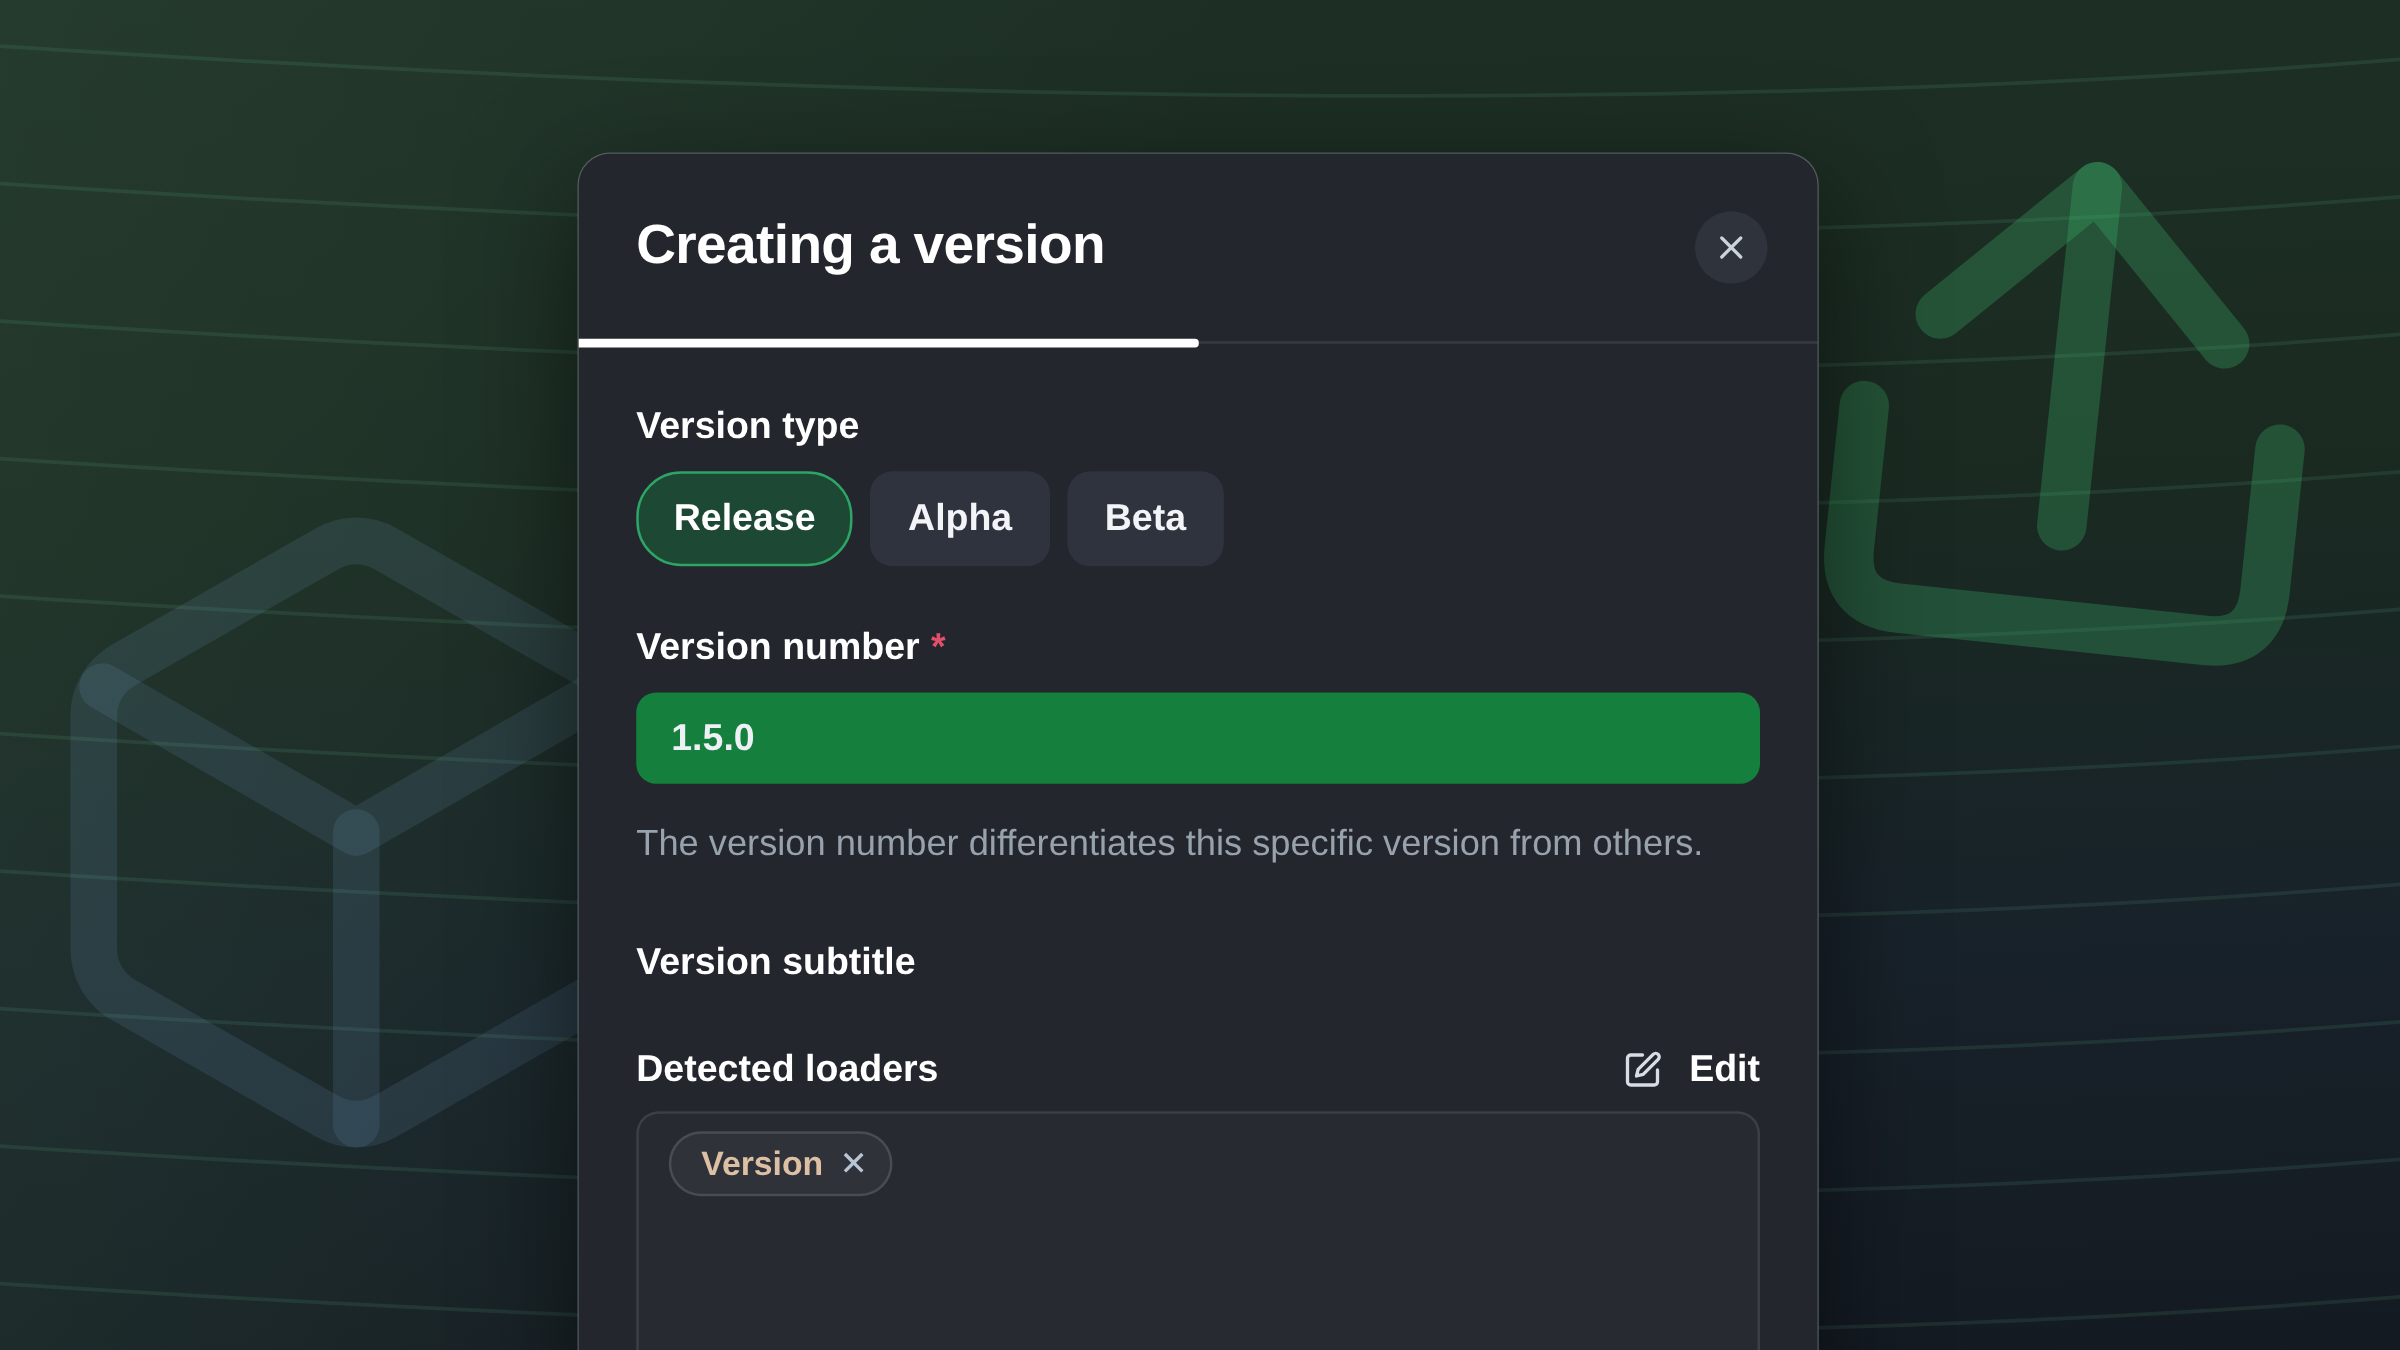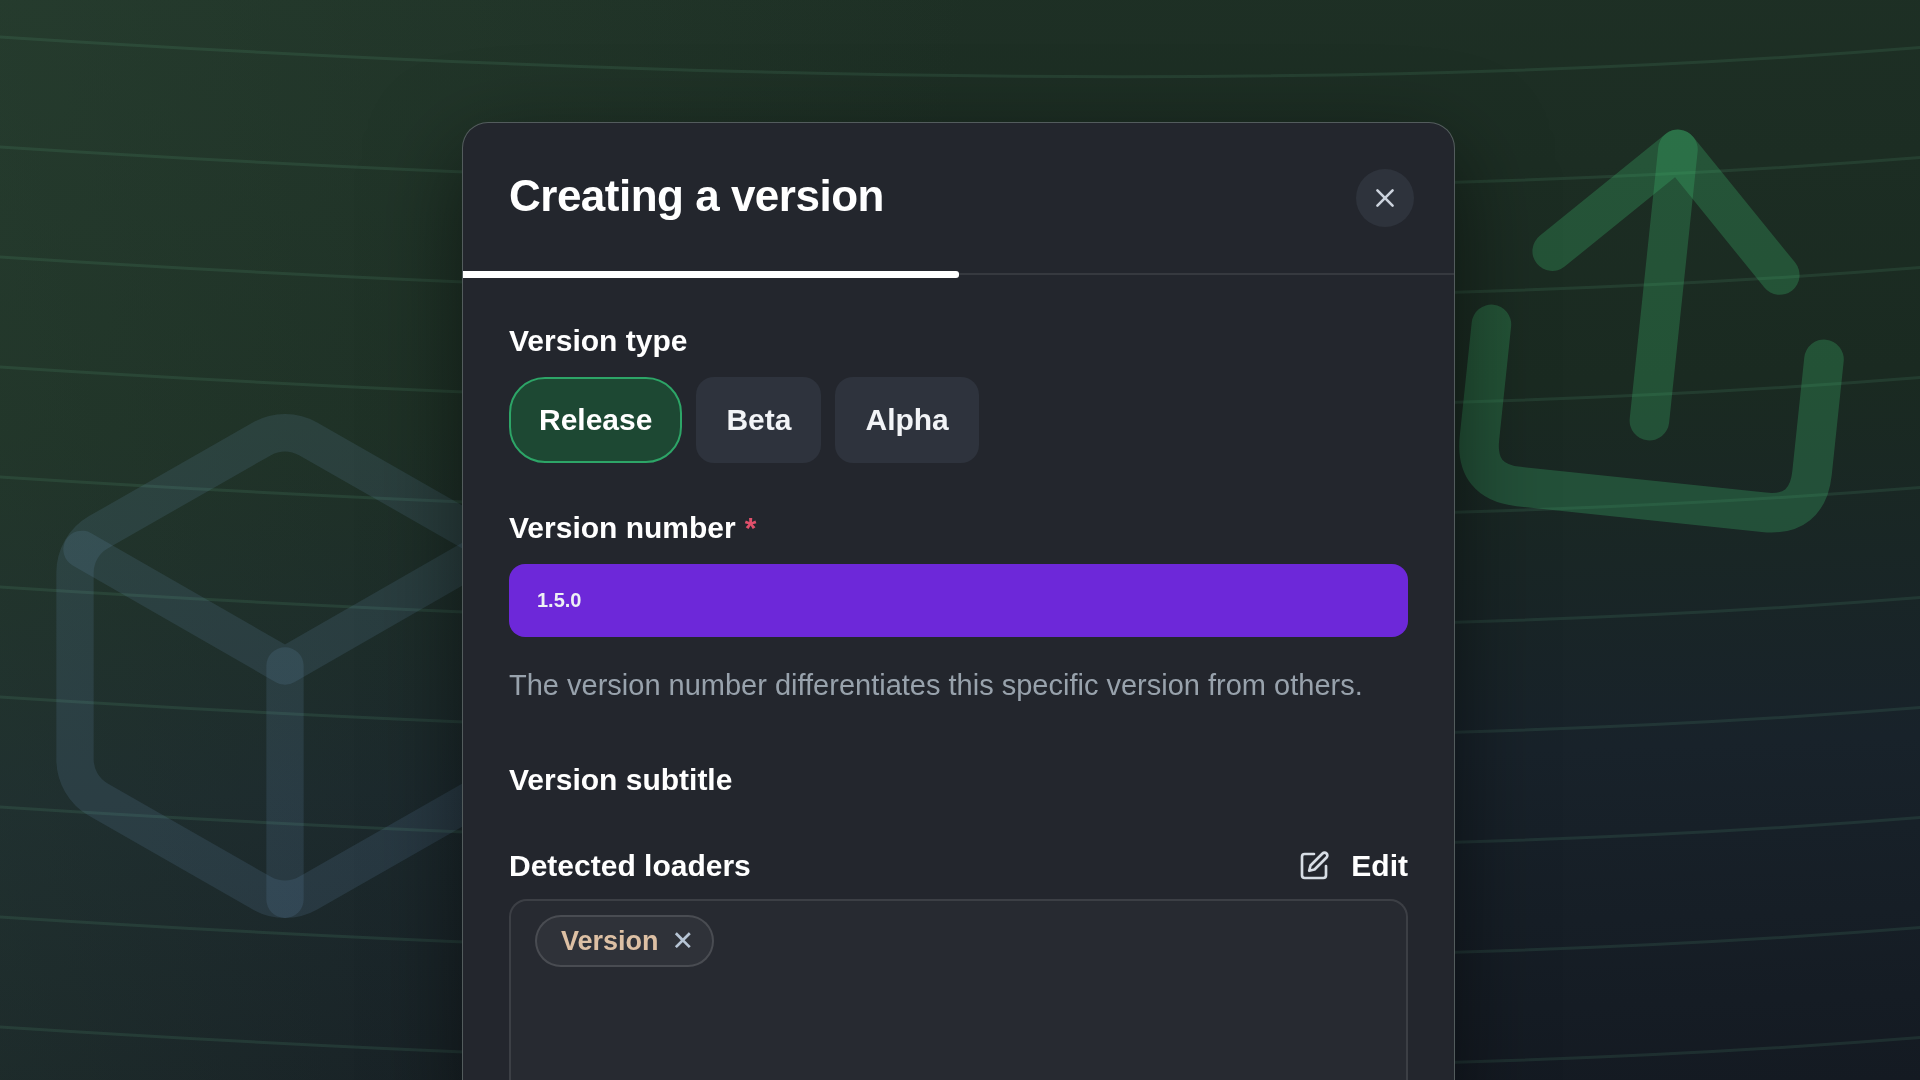--- a/index.html
+++ b/index.html
@@ -61,34 +61,34 @@
 
   .modal-body { padding: 44px 46px 0 46px; }
   .field-label {
     font-size: 30px; line-height: 38px; font-weight: 700; color: #ffffff;
     display: flex; gap: 9px; align-items: flex-start;
   }
   .required-star { color: #e0506b; font-weight: 700; }
 
   .type-row { display: flex; gap: 14px; margin: 17px 0 46px 0; }
   .type-btn {
-    height: 86px; padding: 0 30px; border: none; cursor: pointer;
+    height: 76px; padding: 0 30px; border: none; cursor: pointer;
     background: #2e333d; color: #f2f4f7;
     font-family: inherit; font-size: 30px; font-weight: 700;
     border-radius: 18px; display: flex; align-items: center;
   }
   .type-btn.selected {
     background: #1d4833; color: #ffffff;
     border: 2px solid #2da567; border-radius: 36px; padding: 0 28px;
   }
 
   .text-input {
     margin-top: 17px; width: 100%; height: 73px; display: block;
-    background: #6d28d9; border: none; outline: none; border-radius: 16px;
-    padding: 0 28px; font-family: inherit; font-size: 20px; font-weight: 600;
+    background: #15803d; border: none; outline: none; border-radius: 16px;
+    padding: 0 28px; font-family: inherit; font-size: 30px; font-weight: 600;
     color: #edf0f4;
   }
   .helper-text {
     margin-top: 26px; max-width: 880px;
     font-size: 29px; line-height: 44px; color: #98a2ac; font-weight: 400;
   }
   .subtitle-label { margin-top: 54px; }
 
   .loaders-row {
     margin-top: 48px; display: flex; align-items: center;
@@ -167,22 +167,22 @@
     <div class="progress-fill" style="width: 50%;"></div>
   </div>
 
   <div class="modal-body">
 
     <div class="field-label">
       <span>Version type</span>
     </div>
     <div class="type-row">
       <button class="type-btn selected">Release</button>
+      <button class="type-btn">Alpha</button>
       <button class="type-btn">Beta</button>
-      <button class="type-btn">Alpha</button>
     </div>
 
     <div class="field-label">
       <span>Version number</span>
       <span class="required-star">*</span>
     </div>
     <input class="text-input" type="text" value="1.5.0" style="">
     <div class="helper-text">The version number differentiates this specific version from others.</div>
 
     <div class="field-label subtitle-label">

